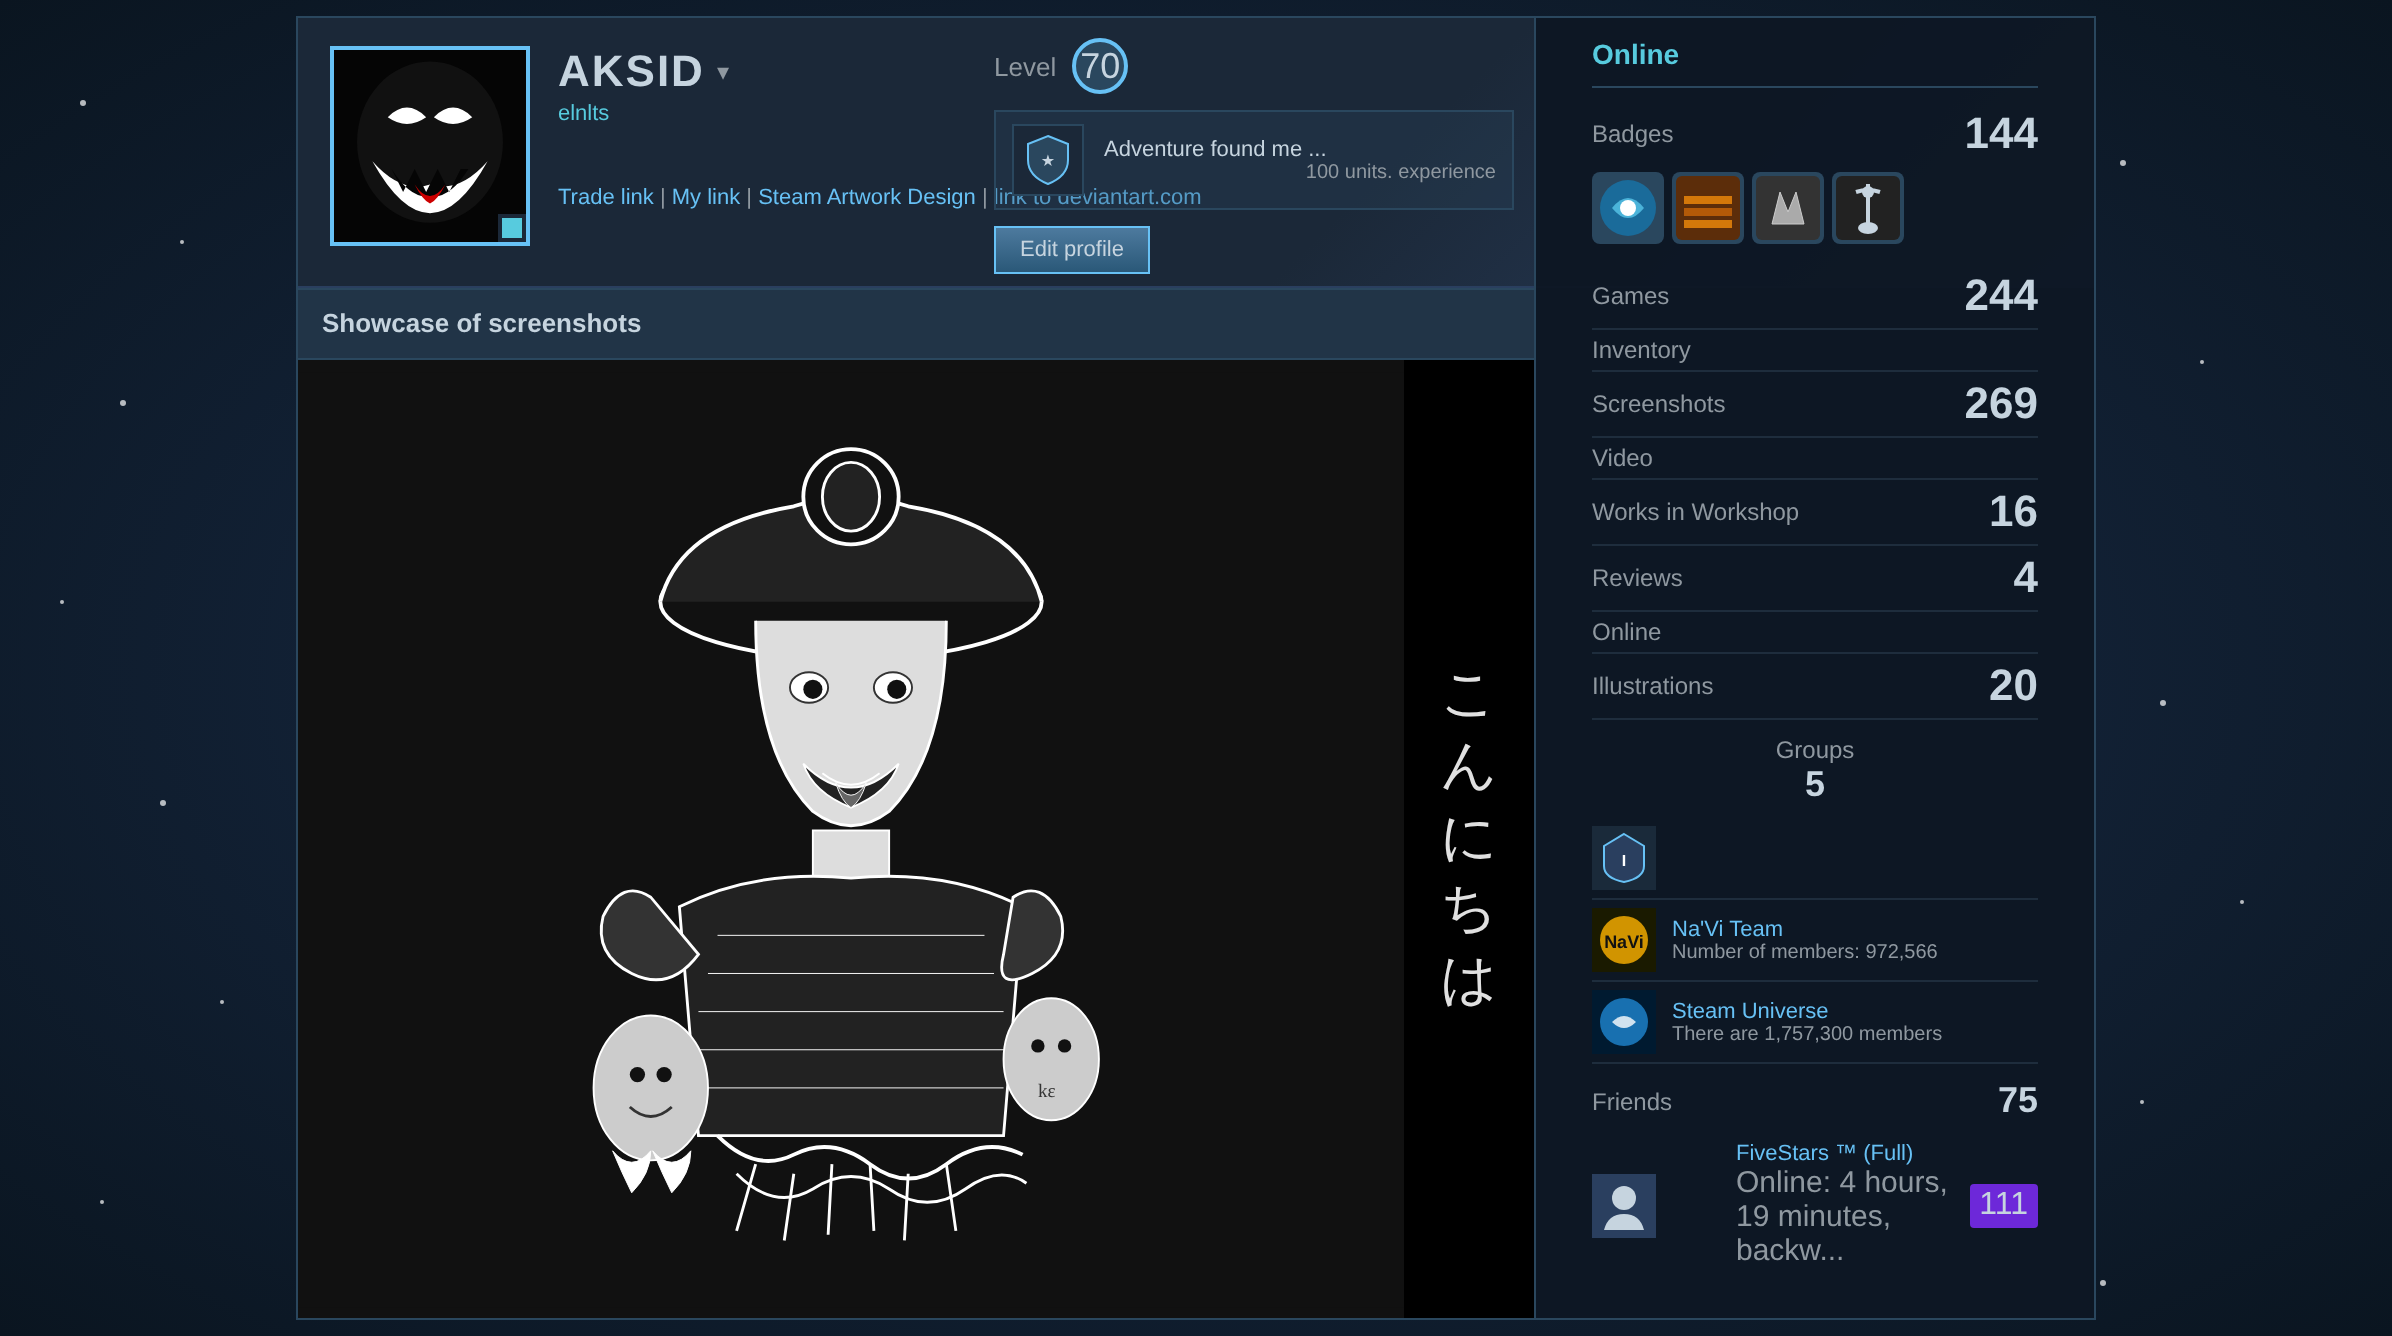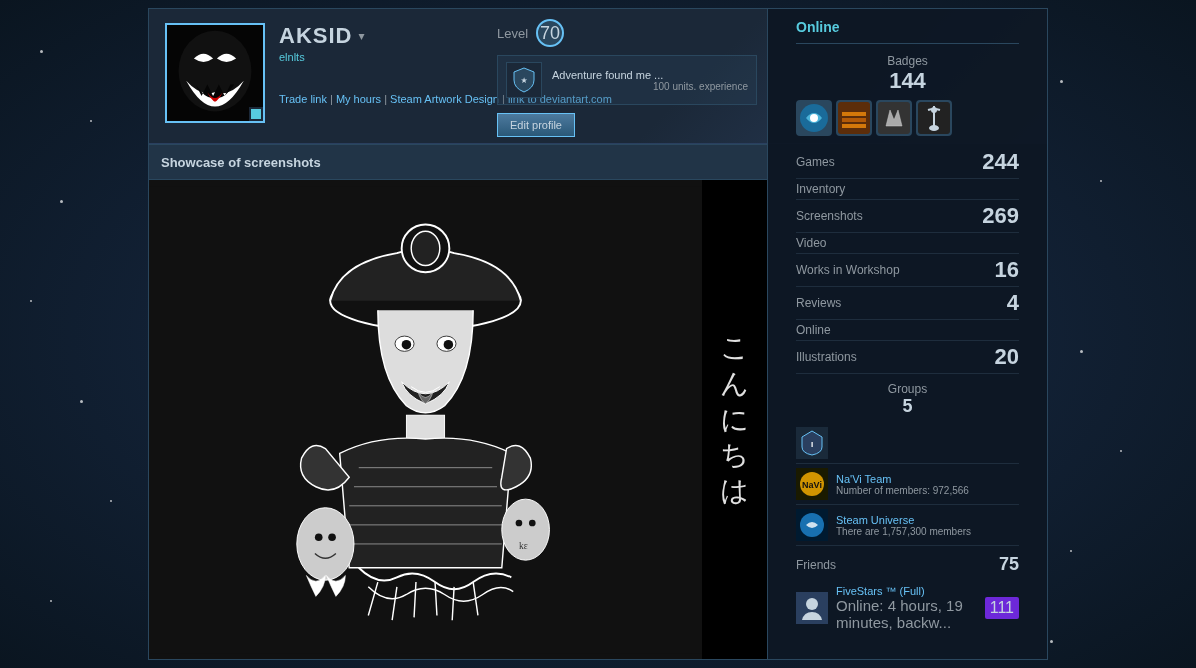--- a/index.html
+++ b/index.html
@@ -240,21 +240,20 @@
       color: #c6d4df;
       font-size: 22px;
       font-weight: bold;
     }
 
     .badges-header {
       display: flex;
       align-items: center;
       justify-content: space-between;
       margin-bottom: 6px;
-      flex-direction: column;
     }
 
     .badges-label {
       color: #8f98a0;
       font-size: 12px;
     }
 
     .badges-count {
       color: #c6d4df;
       font-size: 22px;
@@ -355,20 +354,21 @@
 
     .friend-avatar {
       width: 32px;
       height: 32px;
       background: #2a475e;
       flex-shrink: 0;
     }
 
     .friend-info {
       flex: 1;
+      margin-left: 32px;
     }
 
     .friend-name {
       color: #67c1f5;
       font-size: 11px;
     }
 
     .friend-status {
       color: #8f98a0;
       font-size: 15px;
@@ -503,21 +503,21 @@
     </div>
 
     <div class="profile-info">
       <div class="username-row">
         <span class="username">AKSID</span>
         <span class="dropdown-arrow">▾</span>
       </div>
       <div class="status-text">elnlts</div>
       <div class="profile-links">
         <a href="#">Trade link</a> |
-        <a href="#">My hours</a> |
+        <a href="#">My link</a> |
         <a href="#">Steam Artwork Design</a> |
         <a href="#" class="deviantart-link">link to deviantart.com</a>
       </div>
     </div>
 
     <div style="position:absolute;top:10px;right:290px;width:260px;">
       <div class="level-header">
         <span class="level-label">Level</span>
         <div class="level-badge">70</div>
       </div>

